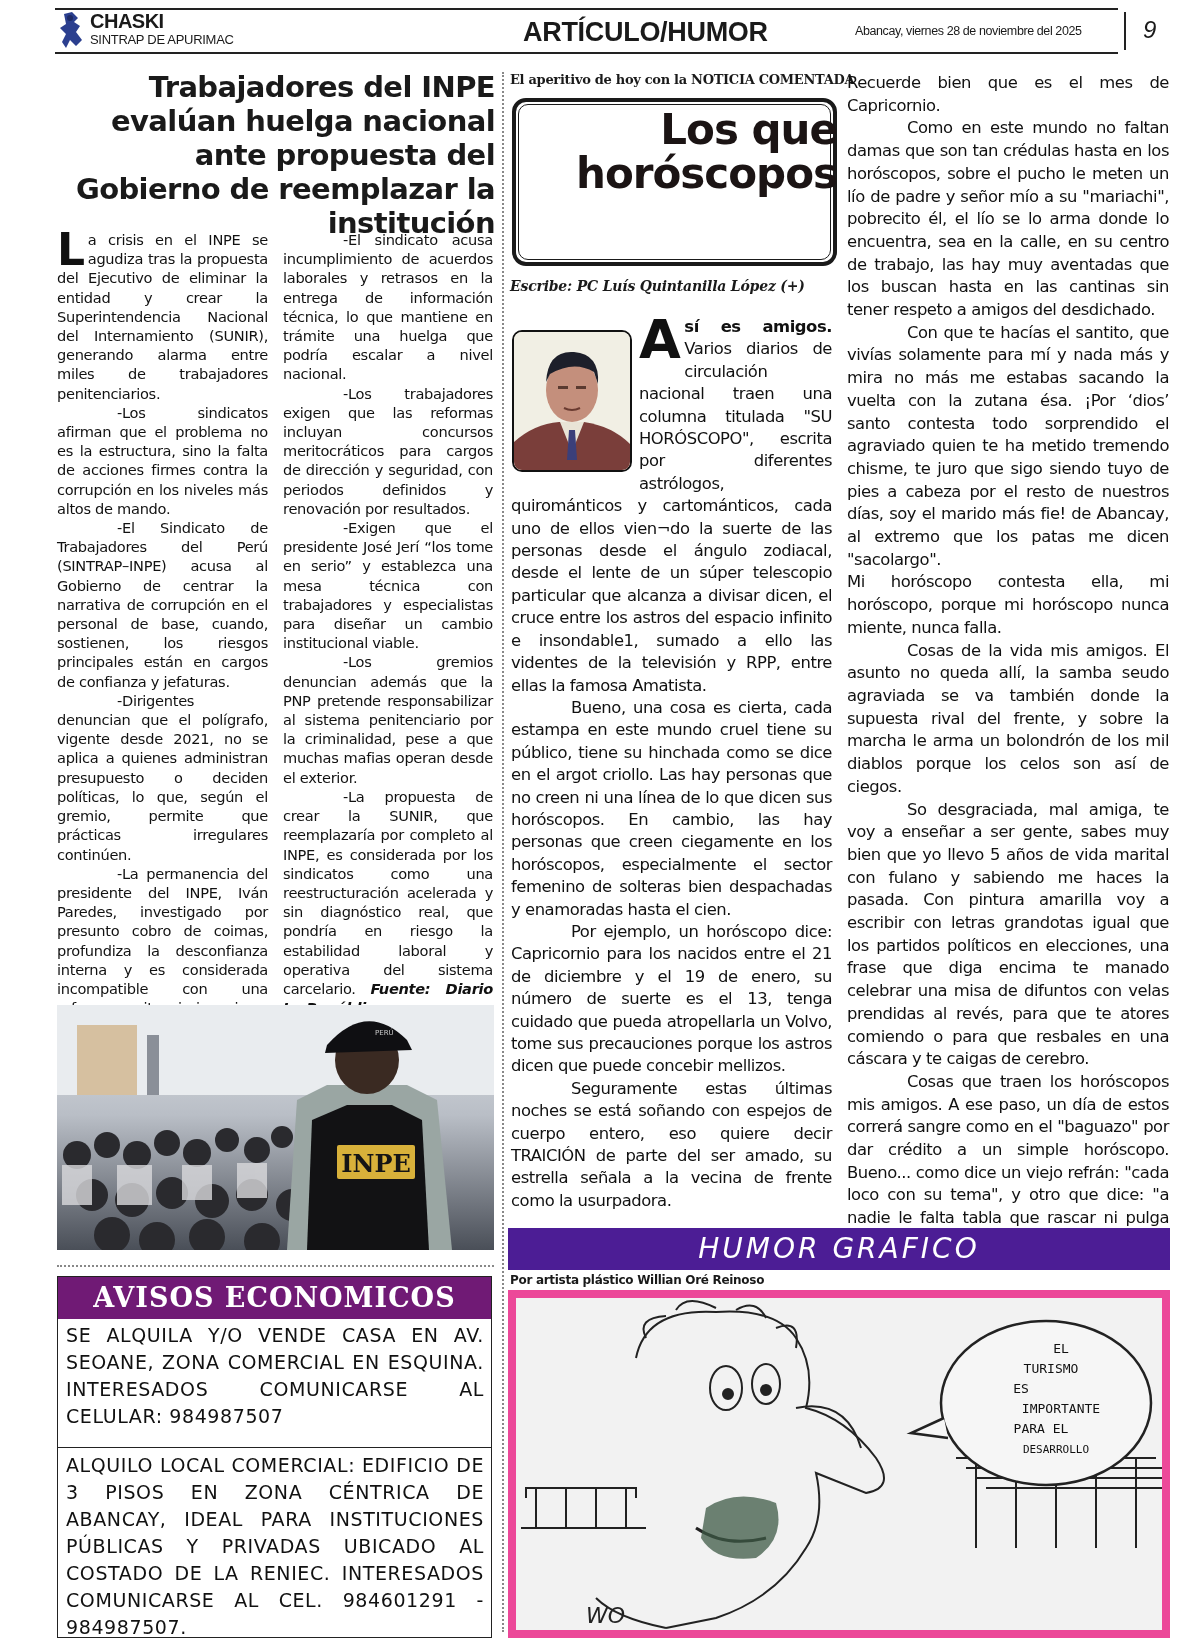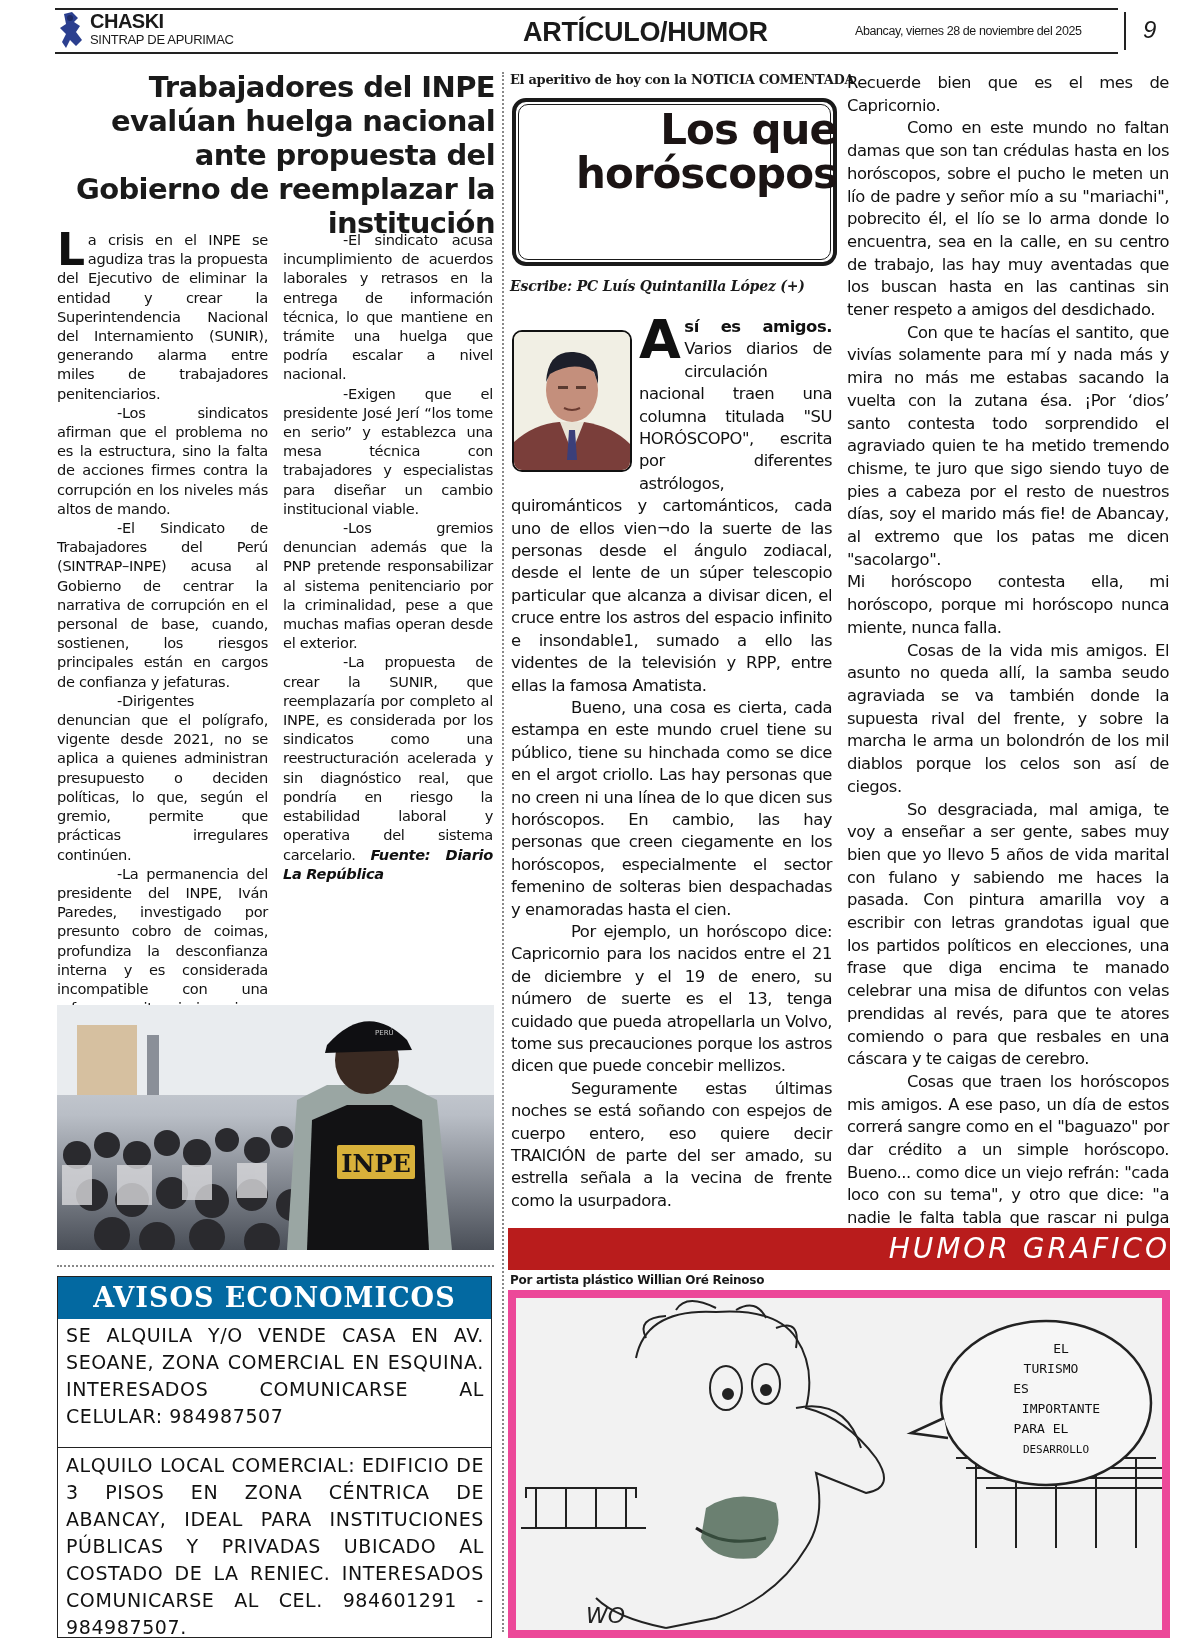--- a/index.html
+++ b/index.html
@@ -27,21 +27,21 @@
   .colB{left:283px;top:230px;width:210px}
   .dropL{float:left;font:bold 44px/36px "DejaVu Sans",sans-serif;margin:2px 3px 0 0}
   .src{font-weight:bold;font-style:italic}
   .vdots{border-left:2px dotted #888;width:0}
 
   
   .inpe-photo{left:57px;top:1005px;width:437px;height:245px;overflow:hidden;background:#6b7380}
   
   .avisos-dots{left:57px;top:1265px;width:437px;height:0;border-top:2px dotted #888}
   .avisos-box{left:57px;top:1276px;width:435px;height:362px;border:1.5px solid #222}
-  .avisos-title{left:58px;top:1277px;width:433px;height:42px;background:#0369a1;color:#fff;text-align:center;font:bold 27px/42px "DejaVu Serif",serif;letter-spacing:1px}
+  .avisos-title{left:58px;top:1277px;width:433px;height:42px;background:#701a75;color:#fff;text-align:center;font:bold 27px/42px "DejaVu Serif",serif;letter-spacing:1px}
   .ad{font:19px/27px "DejaVu Sans",sans-serif;text-align:justify;letter-spacing:0.6px;color:#111}
   .ad b{font-weight:normal}
   .ad1{left:66px;top:1322px;width:418px}
   .ad-sep{left:57px;top:1447px;width:435px;height:0;border-top:1.5px solid #222}
   .ad2{left:66px;top:1452px;width:418px}
 
   
   .kicker{left:510px;top:72px;font:bold 13px "DejaVu Serif",serif;letter-spacing:-0.3px}
   .titlebox{left:512px;top:98px;width:325px;height:168px;border:4px solid #1a1a1a;border-radius:14px}
   .titlebox-inner{left:518px;top:104px;width:313px;height:156px;border:1px solid #1a1a1a;border-radius:10px}
@@ -52,21 +52,21 @@
   .colC p{margin:0}
   .colC p.ind{text-indent:60px}
   .wrap{float:left;width:128px;height:160px}
   .dropA{float:left;font:bold 54px/44px "DejaVu Sans",sans-serif;margin:2px 4px 0 0}
 
   .colD{left:847px;top:72px;width:322px;font:16.4px/22.7px "DejaVu Sans",sans-serif;text-align:justify;letter-spacing:-0.45px;color:#111}
   .colD p{margin:0}
   .colD p.ind{text-indent:60px}
 
   
-  .humor-bar{left:508px;top:1228px;width:662px;height:42px;background:#b91c1c;color:#fff;text-align:right;font:italic 28px/42px "DejaVu Sans",sans-serif;letter-spacing:3px}
+  .humor-bar{left:508px;top:1228px;width:662px;height:42px;background:#4c1d95;color:#fff;text-align:center;font:italic 28px/42px "DejaVu Sans",sans-serif;letter-spacing:3px}
   .humor-credit{left:510px;top:1273px;font:bold 12px "DejaVu Sans",sans-serif;letter-spacing:-0.3px}
   .cartoon{left:508px;top:1290px;width:662px;height:348px;border:8px solid #ec4899;background:#fdba74;overflow:hidden}
 </style>
 </head>
 <body>
 
 <div class="abs hdr-top"></div>
 <div class="abs logo-icon">
   <svg width="28" height="40" viewBox="0 0 28 40">
     <path d="M6 4 L14 2 L20 8 L16 12 L22 16 L18 22 L24 30 L18 36 L12 30 L8 38 L4 32 L8 24 L2 18 L8 14 Z" fill="#2b3f8f"></path>
@@ -86,20 +86,21 @@
 <div class="abs col colA">
   <p><span class="dropL">L</span><span>a crisis en el INPE se agudiza tras la propuesta del Ejecutivo de eliminar la entidad y crear la Superintendencia Nacional del Internamiento (SUNIR), generando alarma entre miles de trabajadores penitenciarios.</span></p>
   <p class="ind">-Los sindicatos afirman que el problema no es la estructura, sino la falta de acciones firmes contra la corrupción en los niveles más altos de mando.</p>
   <p class="ind">-El Sindicato de Trabajadores del Perú (SINTRAP–INPE) acusa al Gobierno de centrar la narrativa de corrupción en el personal de base, cuando, sostienen, los riesgos principales están en cargos de confianza y jefaturas.</p>
   <p class="ind">-Dirigentes denuncian que el polígrafo, vigente desde 2021, no se aplica a quienes administran presupuesto o deciden políticas, lo que, según el gremio, permite que prácticas irregulares continúen.</p>
   <p class="ind">-La permanencia del presidente del INPE, Iván Paredes, investigado por presunto cobro de coimas, profundiza la desconfianza interna y es considerada incompatible con una reforma penitenciaria seria.</p>
 </div>
 
 <div class="abs col colB">
   <p class="ind">-El sindicato acusa incumplimiento de acuerdos laborales y retrasos en la entrega de información técnica, lo que mantiene en trámite una huelga que podría escalar a nivel nacional.</p>
+  <p class="ind">-Los trabajadores exigen que las reformas incluyan concursos meritocráticos para cargos de dirección y seguridad, con periodos definidos y renovación por resultados.</p>
   <p class="ind">-Exigen que el presidente José Jerí “los tome en serio” y establezca una mesa técnica con trabajadores y especialistas para diseñar un cambio institucional viable.</p>
   <p class="ind">-Los gremios denuncian además que la PNP pretende responsabilizar al sistema penitenciario por la criminalidad, pese a que muchas mafias operan desde el exterior.</p>
   <p class="ind"><span>-La propuesta de crear la SUNIR, que reemplazaría por completo al INPE, es considerada por los sindicatos como una reestructuración acelerada y sin diagnóstico real, que pondría en riesgo la estabilidad laboral y operativa del sistema carcelario.</span> <span class="src">Fuente: Diario La República</span></p>
 </div>
 
 <div class="abs vdots" style="left:502px;top:72px;height:1560px"></div>
 
 <div class="abs inpe-photo">
   <svg width="437" height="245" viewBox="0 0 437 245">
     <defs>

